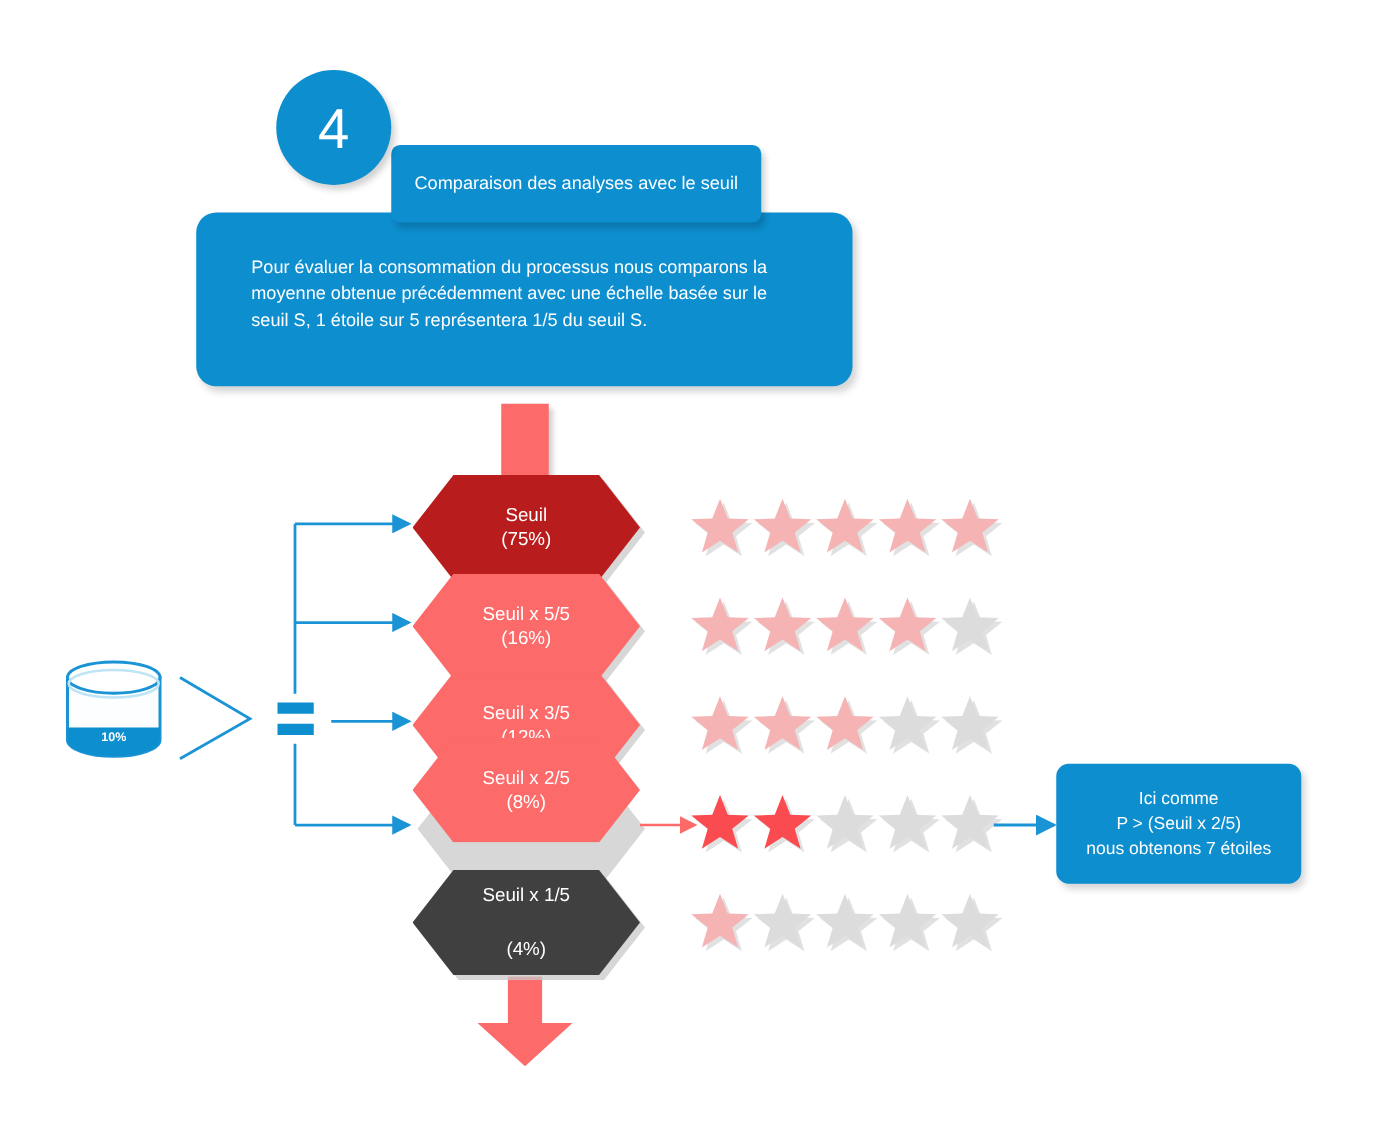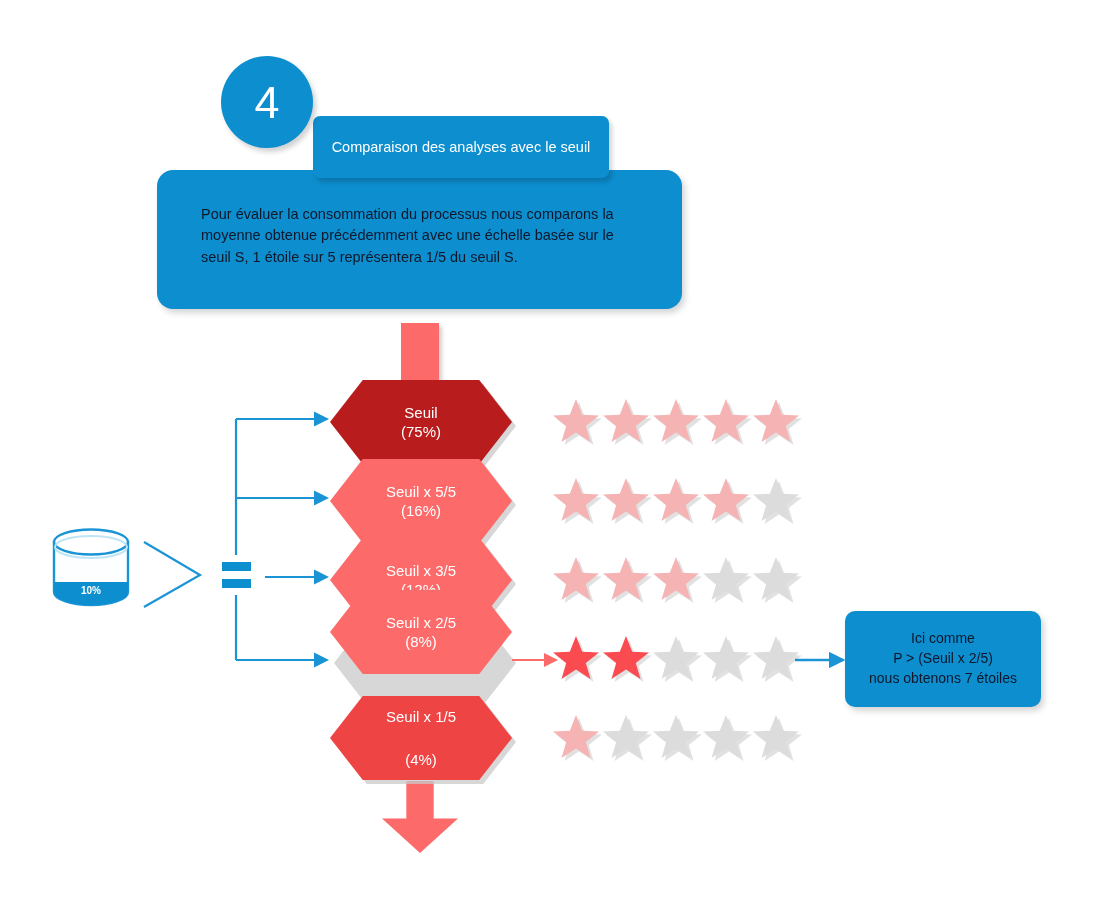--- a/index.html
+++ b/index.html
@@ -63,21 +63,21 @@
   
   .desc-box {
     position: absolute;
     left: 157px;
     top: 170px;
     width: 525px;
     height: 139px;
     background: #0d8ecf;
     border-radius: 16px;
     box-shadow: 3px 4px 6px rgba(0,0,0,0.17);
-    color: #0f172a;
+    color: #ffffff;
     font-size: 14.5px;
     line-height: 1.47;
     box-sizing: border-box;
     padding: 34px 40px 0 44px;
   }
 
   
   .funnel-stem {
     position: absolute;
     left: 401px;
@@ -146,21 +146,21 @@
   
   .callout {
     position: absolute;
     left: 845px;
     top: 611px;
     width: 196px;
     height: 96px;
     background: #0d8ecf;
     border-radius: 10px;
     box-shadow: 3px 4px 6px rgba(0,0,0,0.17);
-    color: #0f172a;
+    color: #ffffff;
     font-size: 14px;
     line-height: 1.42;
     display: flex;
     align-items: center;
     justify-content: center;
     text-align: center;
     box-sizing: border-box;
     padding: 0 8px;
   }
   .callout div { width: 100%; }
@@ -263,21 +263,21 @@
       <div class="hex" style="top: 538px; background: rgb(252, 106, 106);">
         <div>Seuil x 3/5</div>
         <div>(12%)</div>
       </div>
       <div class="hex-shadow" style="top: 621px;"></div>
       <div class="hex" style="top: 590px; background: rgb(252, 106, 106);">
         <div>Seuil x 2/5</div>
         <div>(8%)</div>
       </div>
       <div class="hex-shadow" style="top: 700px;"></div>
-      <div class="hex" style="top: 696px; background: #ef4444; gap: 24px;">
+      <div class="hex" style="top: 696px; background: #404040; gap: 24px;">
         <div>Seuil x 1/5</div>
         <div>(4%)</div>
       </div>
     </div>
 
   <div id="star-layer">
       <div class="star-row" style="top: 397px;">
         <span class="star">
           <svg width="50" height="48" viewBox="0 0 50 48">
             <polygon points="25,2 31.2,17.8 48,18.4 34.8,28.9 39.5,45 25,35.6 10.5,45 15.2,28.9 2,18.4 18.8,17.8" fill="#c9c9c9" opacity="0.55" transform="translate(3,3)"></polygon>

